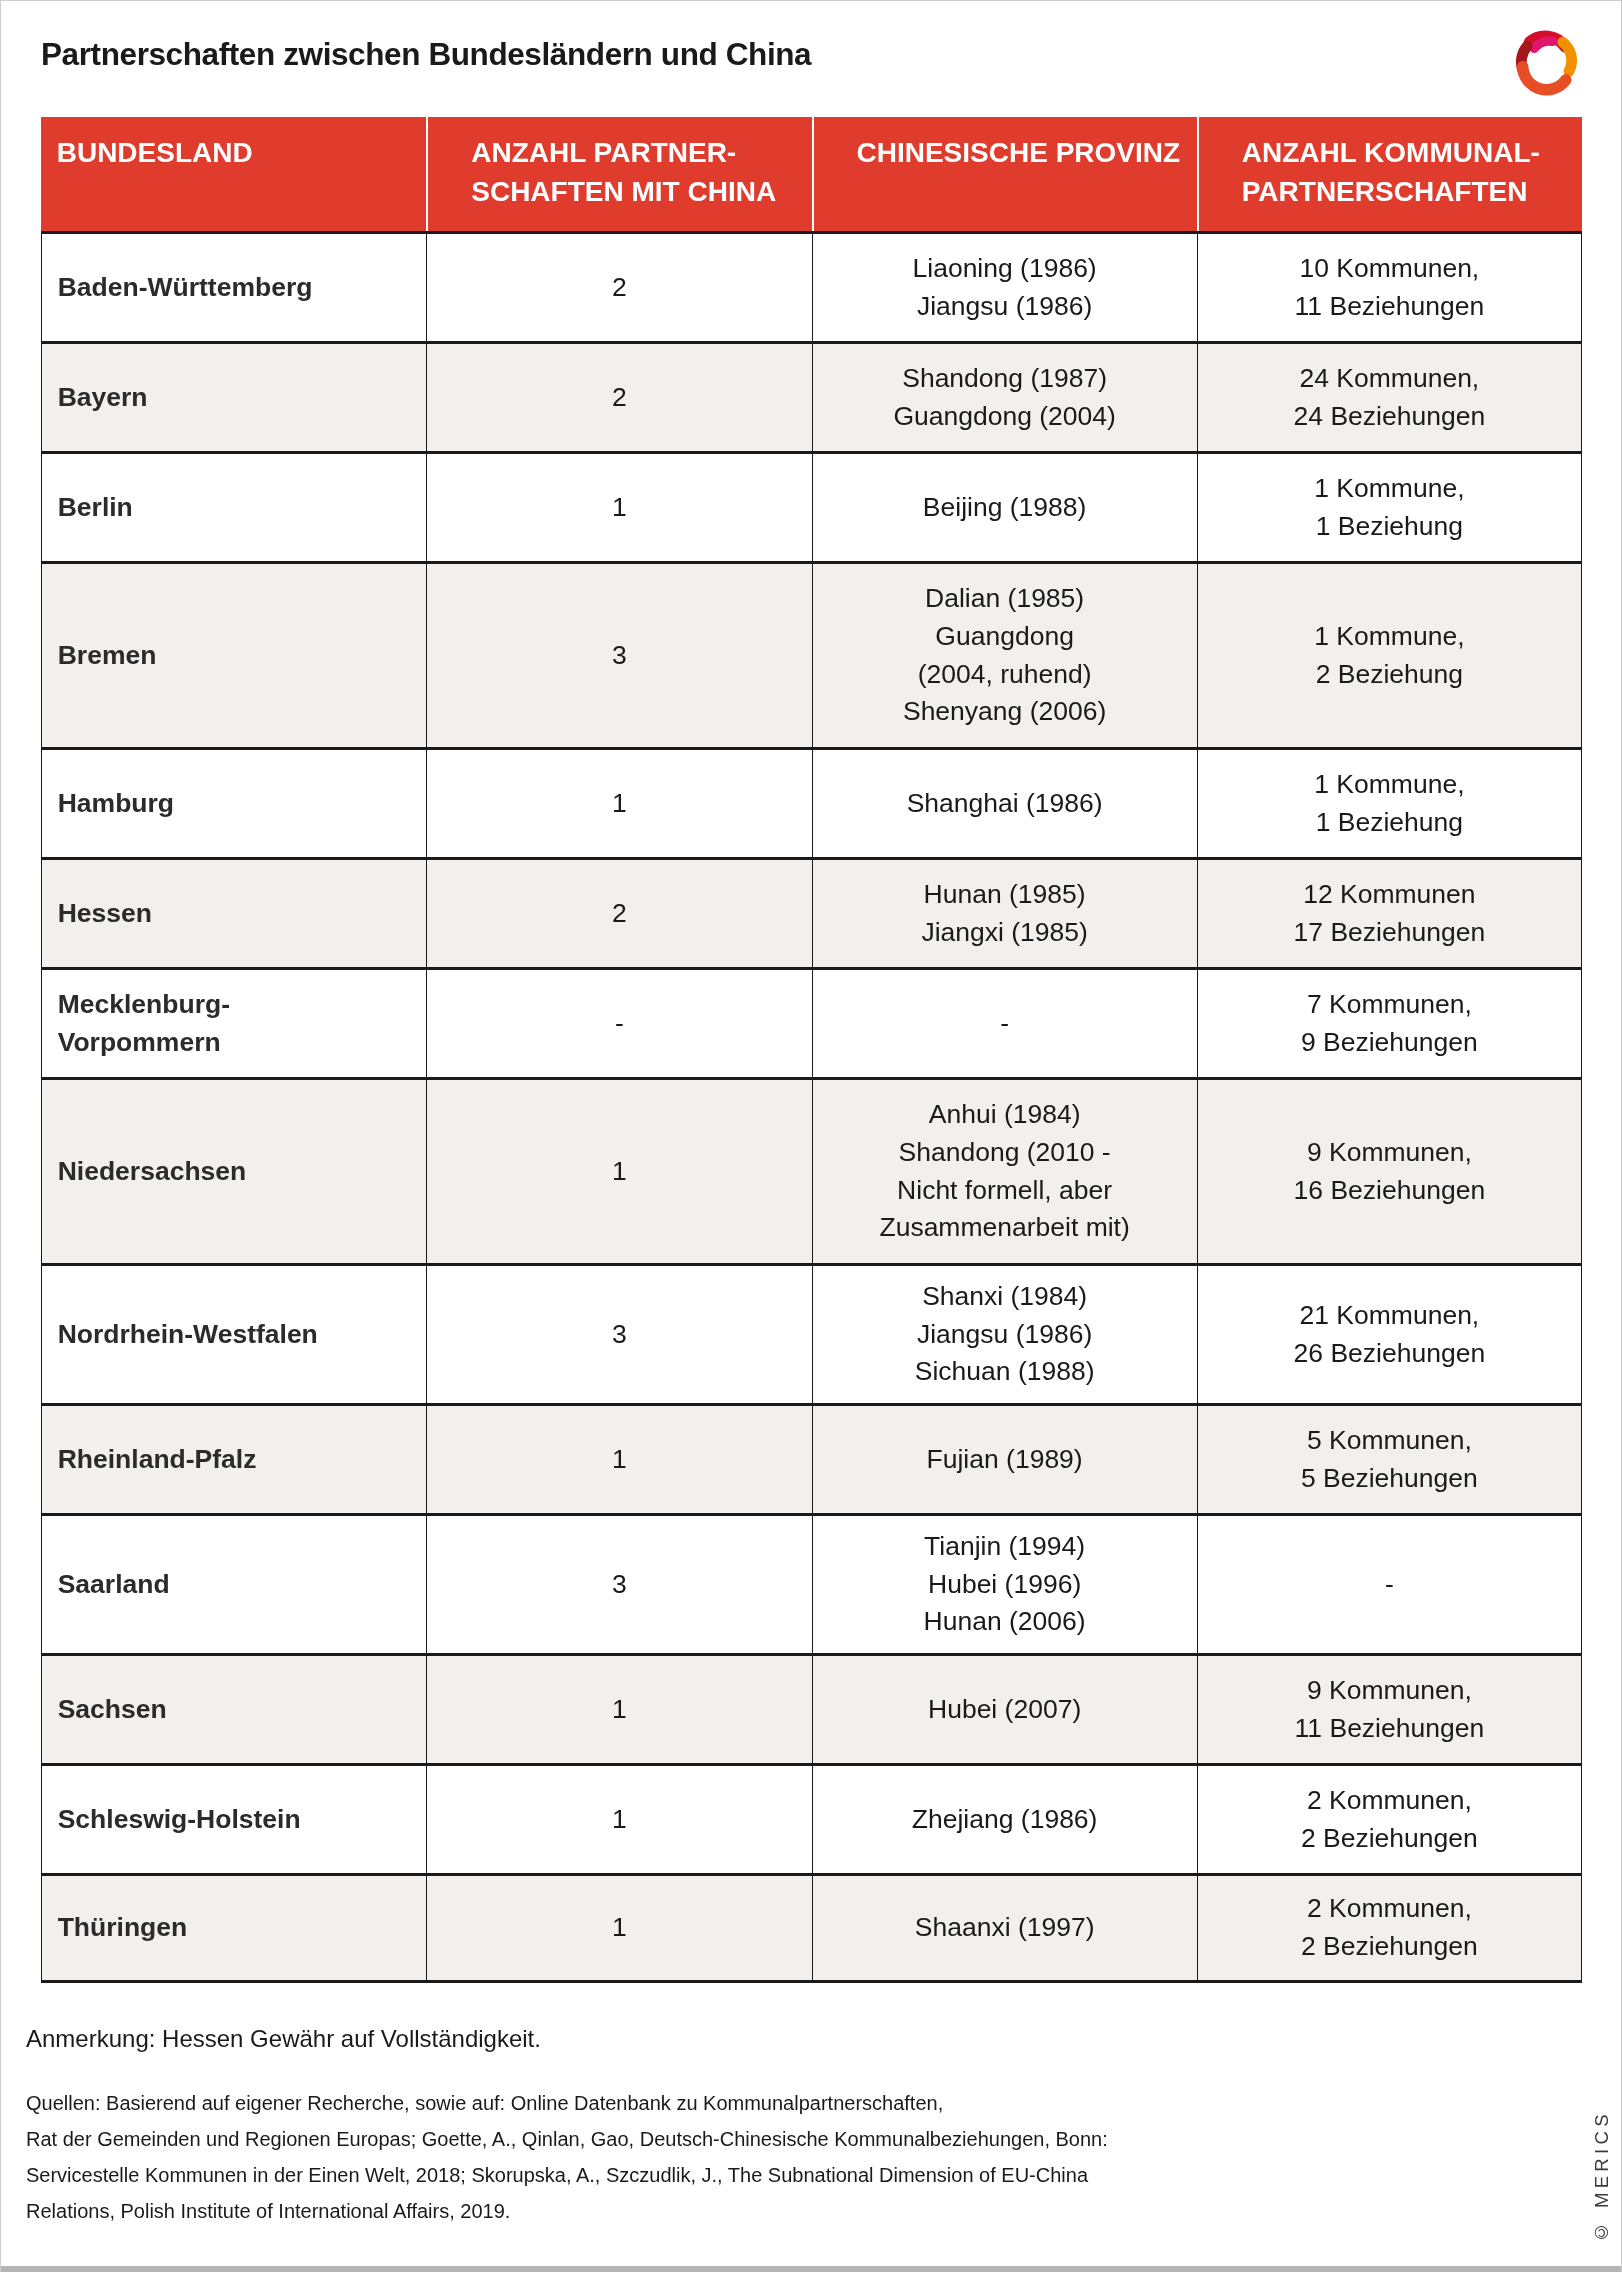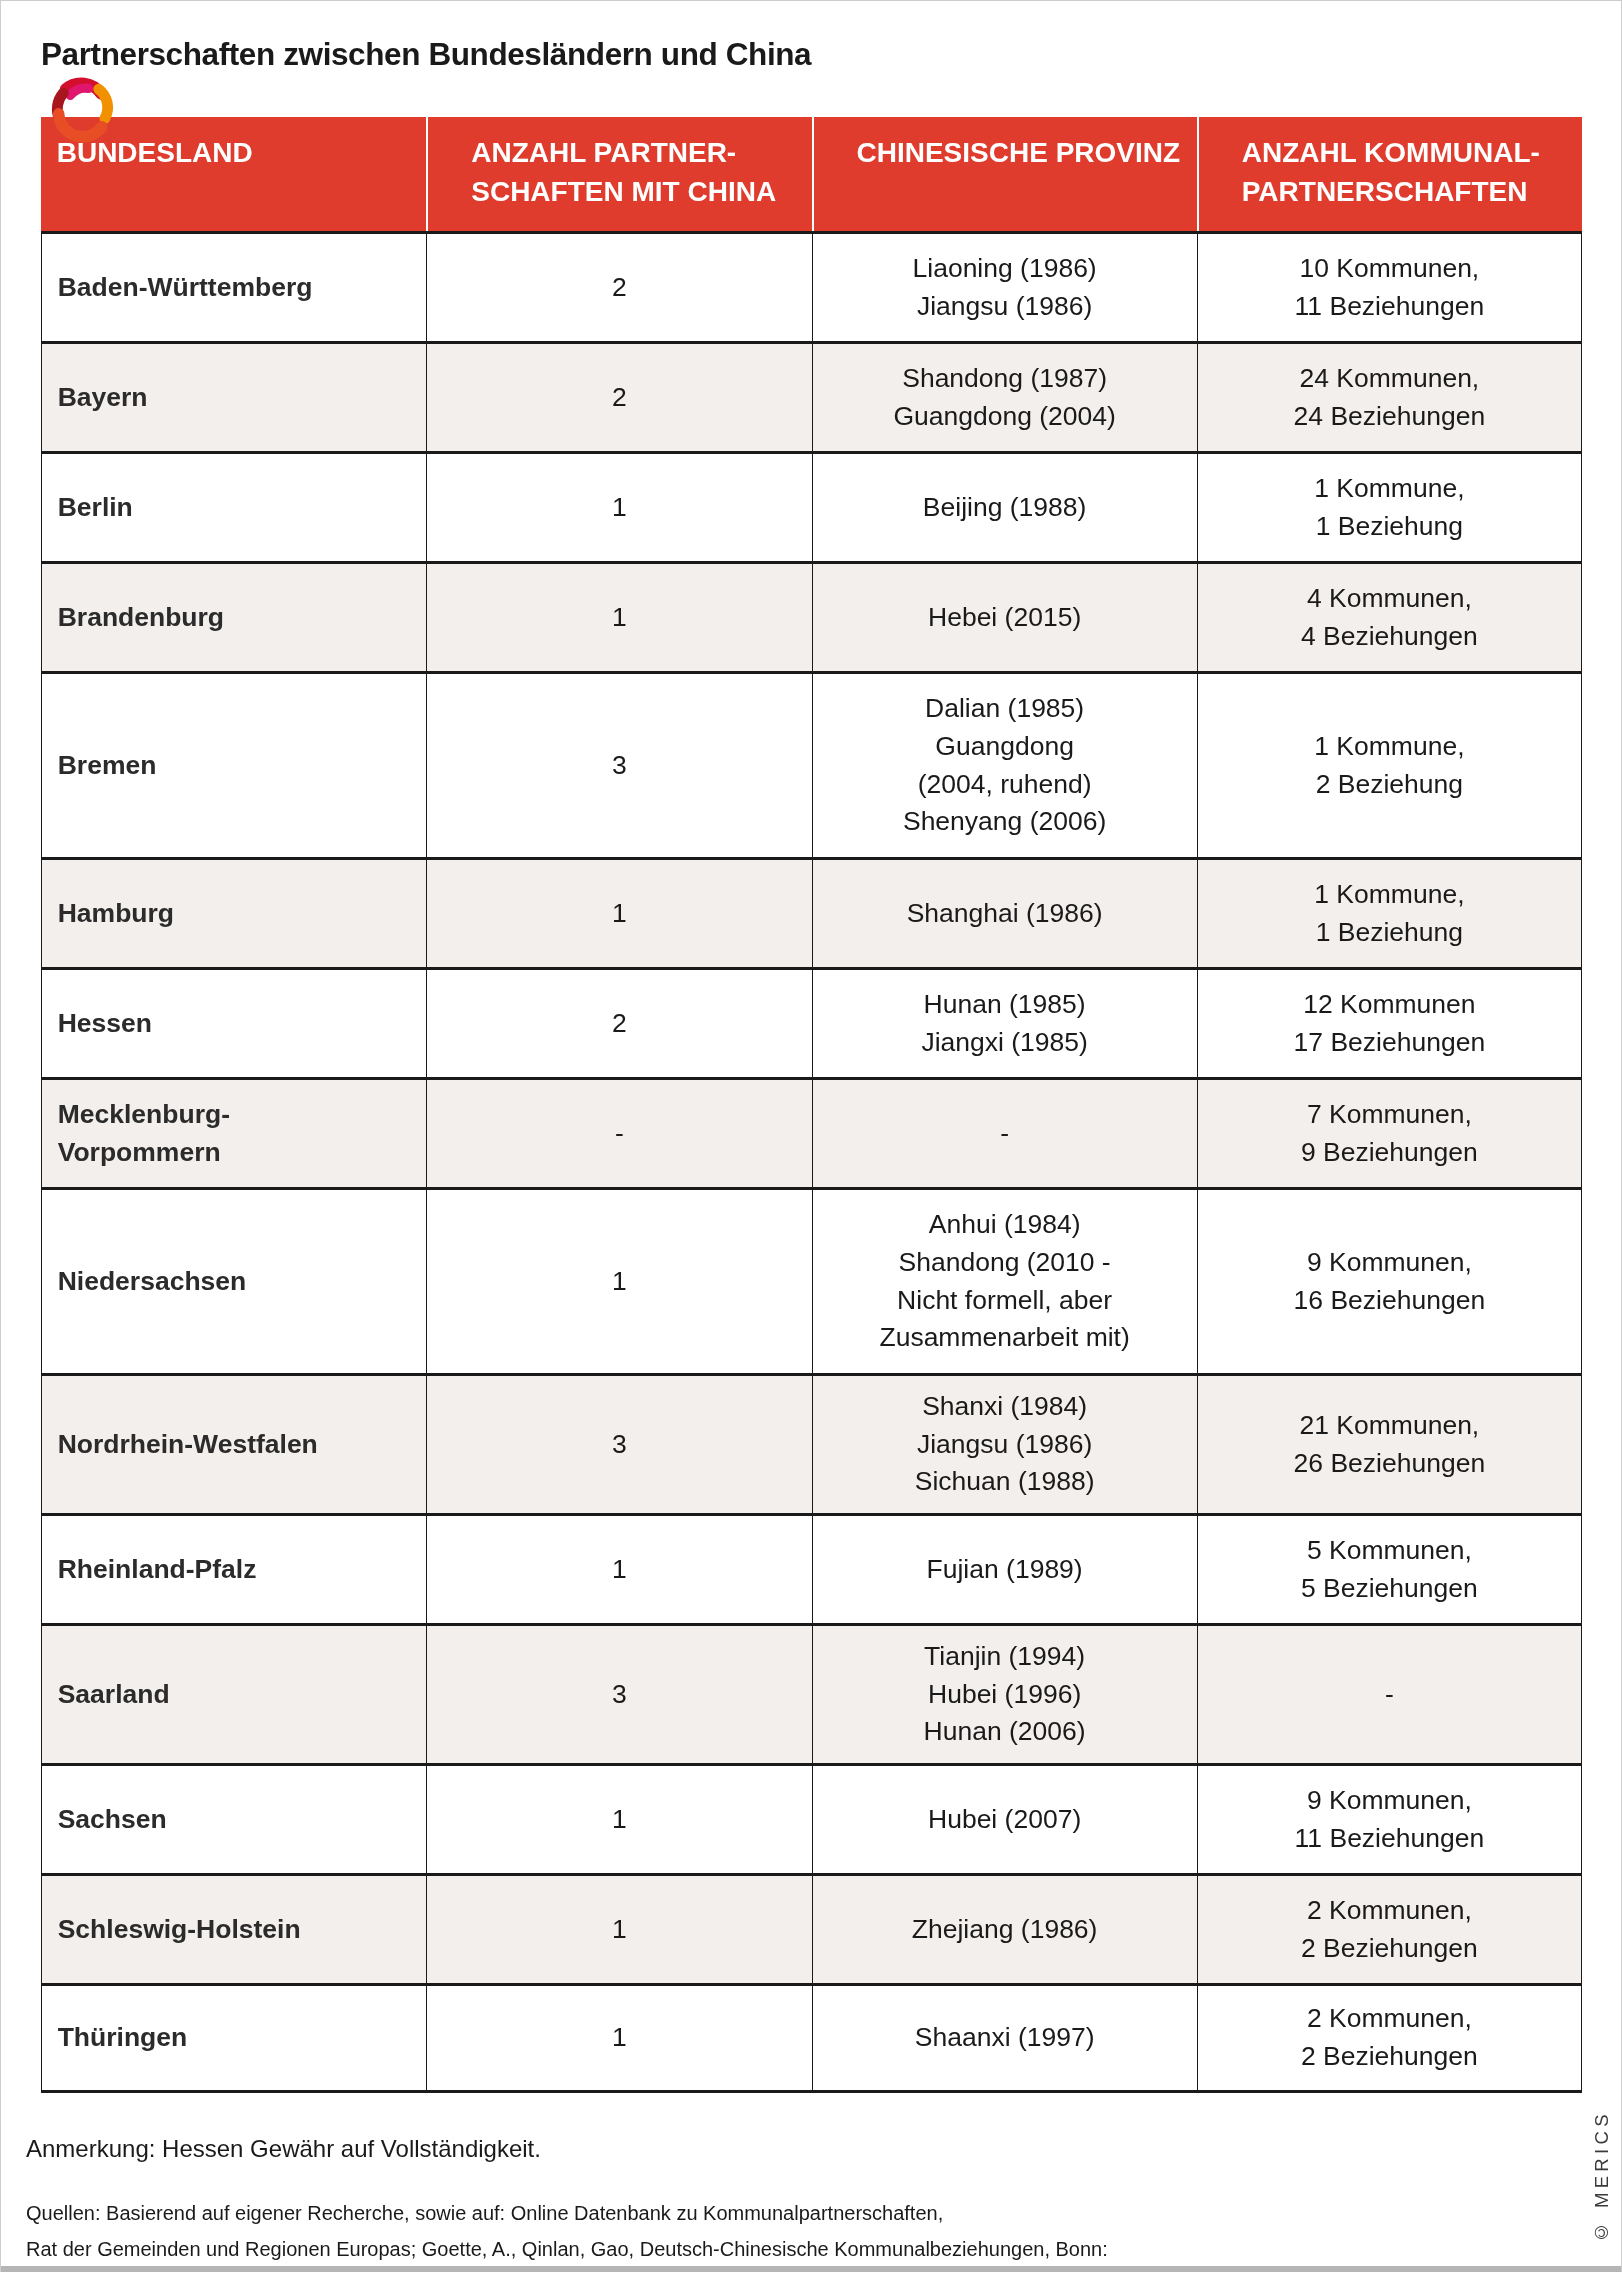--- a/index.html
+++ b/index.html
@@ -18,21 +18,20 @@
   }
   .bottom-bar {
     position: absolute; left: 0; bottom: 0;
     width: 100%; height: 7.2px;
     background: var(--bottom-bar, #b5b5b5);
   }
   .header-block {
     display: flex; justify-content: space-between; align-items: flex-start;
     padding: 26px 37px 0 41px;
     height: 107px;
-    flex-direction: column;
   }
   .page-title {
     font-size: 31.5px; font-weight: bold; letter-spacing: -0.4px;
     color: #1a1a1a; padding-top: 10px;
   }
   .logo { width: 80px; height: 77px; flex: 0 0 auto; }
 
   table.partners {
     margin: 10px 41px 0 41px;
     width: 1541px;
@@ -138,27 +137,20 @@
       <td>24 Kommunen,
 24 Beziehungen</td>
     </tr>
     <tr class="h-sm">
       <td>Berlin</td>
       <td>1</td>
       <td>Beijing (1988)</td>
       <td>1 Kommune,
 1 Beziehung</td>
     </tr>
-    <tr class="h-sm">
-      <td>Brandenburg</td>
-      <td>1</td>
-      <td>Hebei (2015)</td>
-      <td>4 Kommunen,
-4 Beziehungen</td>
-    </tr>
     <tr class="h-lg">
       <td>Bremen</td>
       <td>3</td>
       <td>Dalian (1985)
 Guangdong
 (2004, ruhend)
 Shenyang (2006)</td>
       <td>1 Kommune,
 2 Beziehung</td>
     </tr>

